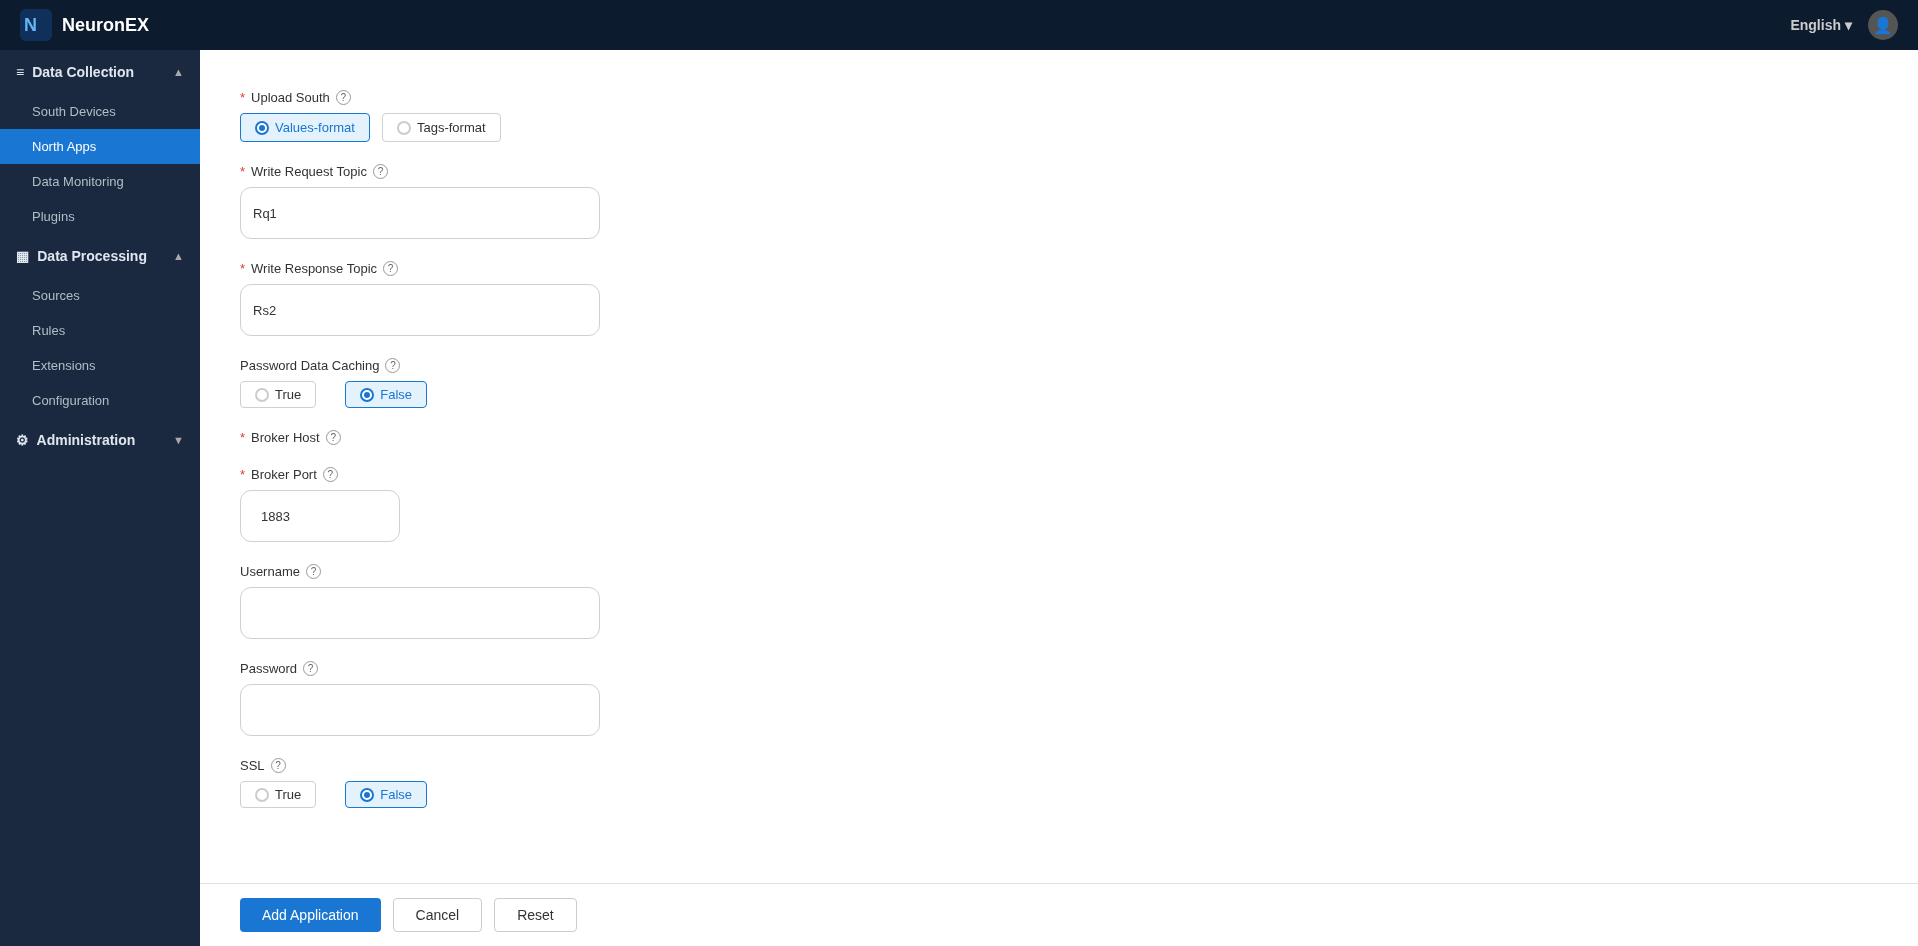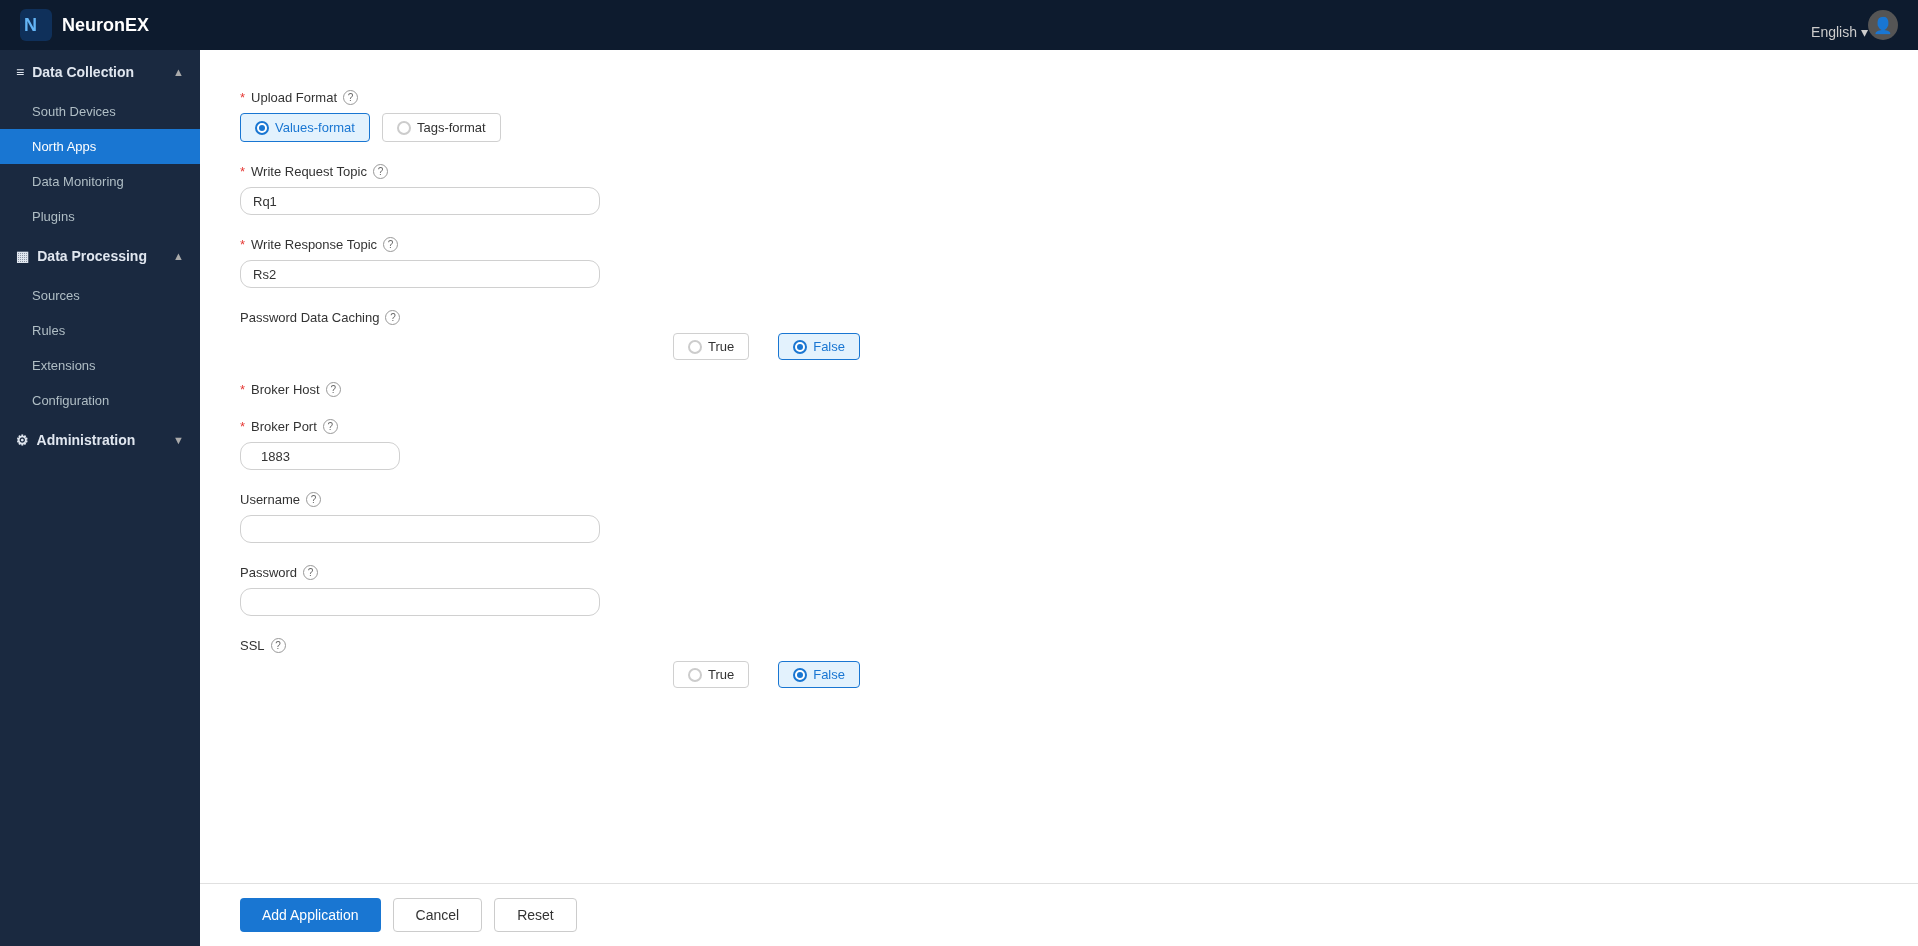--- a/index.html
+++ b/index.html
@@ -22,21 +22,23 @@
       color: white;
       font-size: 18px;
       font-weight: 600;
     }
     .logo-icon {
       width: 32px;
       height: 32px;
     }
     .header-right {
       display: flex;
-      align-items: flex-end;
+      align-items: center;
+      gap: 16px;
+      font-weight: bold;
     }
     .lang-selector {
       color: #ccc;
       font-size: 14px;
       cursor: pointer;
       display: flex;
       align-items: center;
       gap: 4px;
     }
     .user-avatar {
@@ -190,37 +192,36 @@
       content: '';
       width: 6px;
       height: 6px;
       border-radius: 50%;
       background: #1976d2;
     }
 
     .form-input {
       width: 100%;
       max-width: 360px;
-      height: 28px;
+      height: 52px;
       border: 1px solid #d0d0d0;
       border-radius: 11px;
       padding: 0 12px;
       font-size: 13px;
       color: #333;
       outline: none;
     }
     .form-input.narrow {
       max-width: 160px;
       padding-left: 20px;
     }
 
     .bool-group {
       display: flex;
       gap: 10px;
-      justify-content: flex-end;
     }
     .bool-option {
       display: flex;
       align-items: center;
       gap: 6px;
       padding: 5px 14px;
       border: 1px solid #d0d0d0;
       border-radius: 4px;
       cursor: pointer;
       font-size: 13px;
@@ -359,21 +360,21 @@
     </div>
 
   </nav>
 
   <main class="main-content">
     <div class="form-container">
 
       <div class="form-field">
         <div class="form-label">
           <span class="required">*</span>
-          <span>Upload Format</span>
+          <span>Upload South</span>
           <span class="help-icon">?</span>
         </div>
         <div class="radio-group">
           <div class="radio-option active">
             <div class="radio-circle checked"></div>
             <span>Values-format</span>
           </div>
           <div class="radio-option">
             <div class="radio-circle"></div>
             <span>Tags-format</span>

